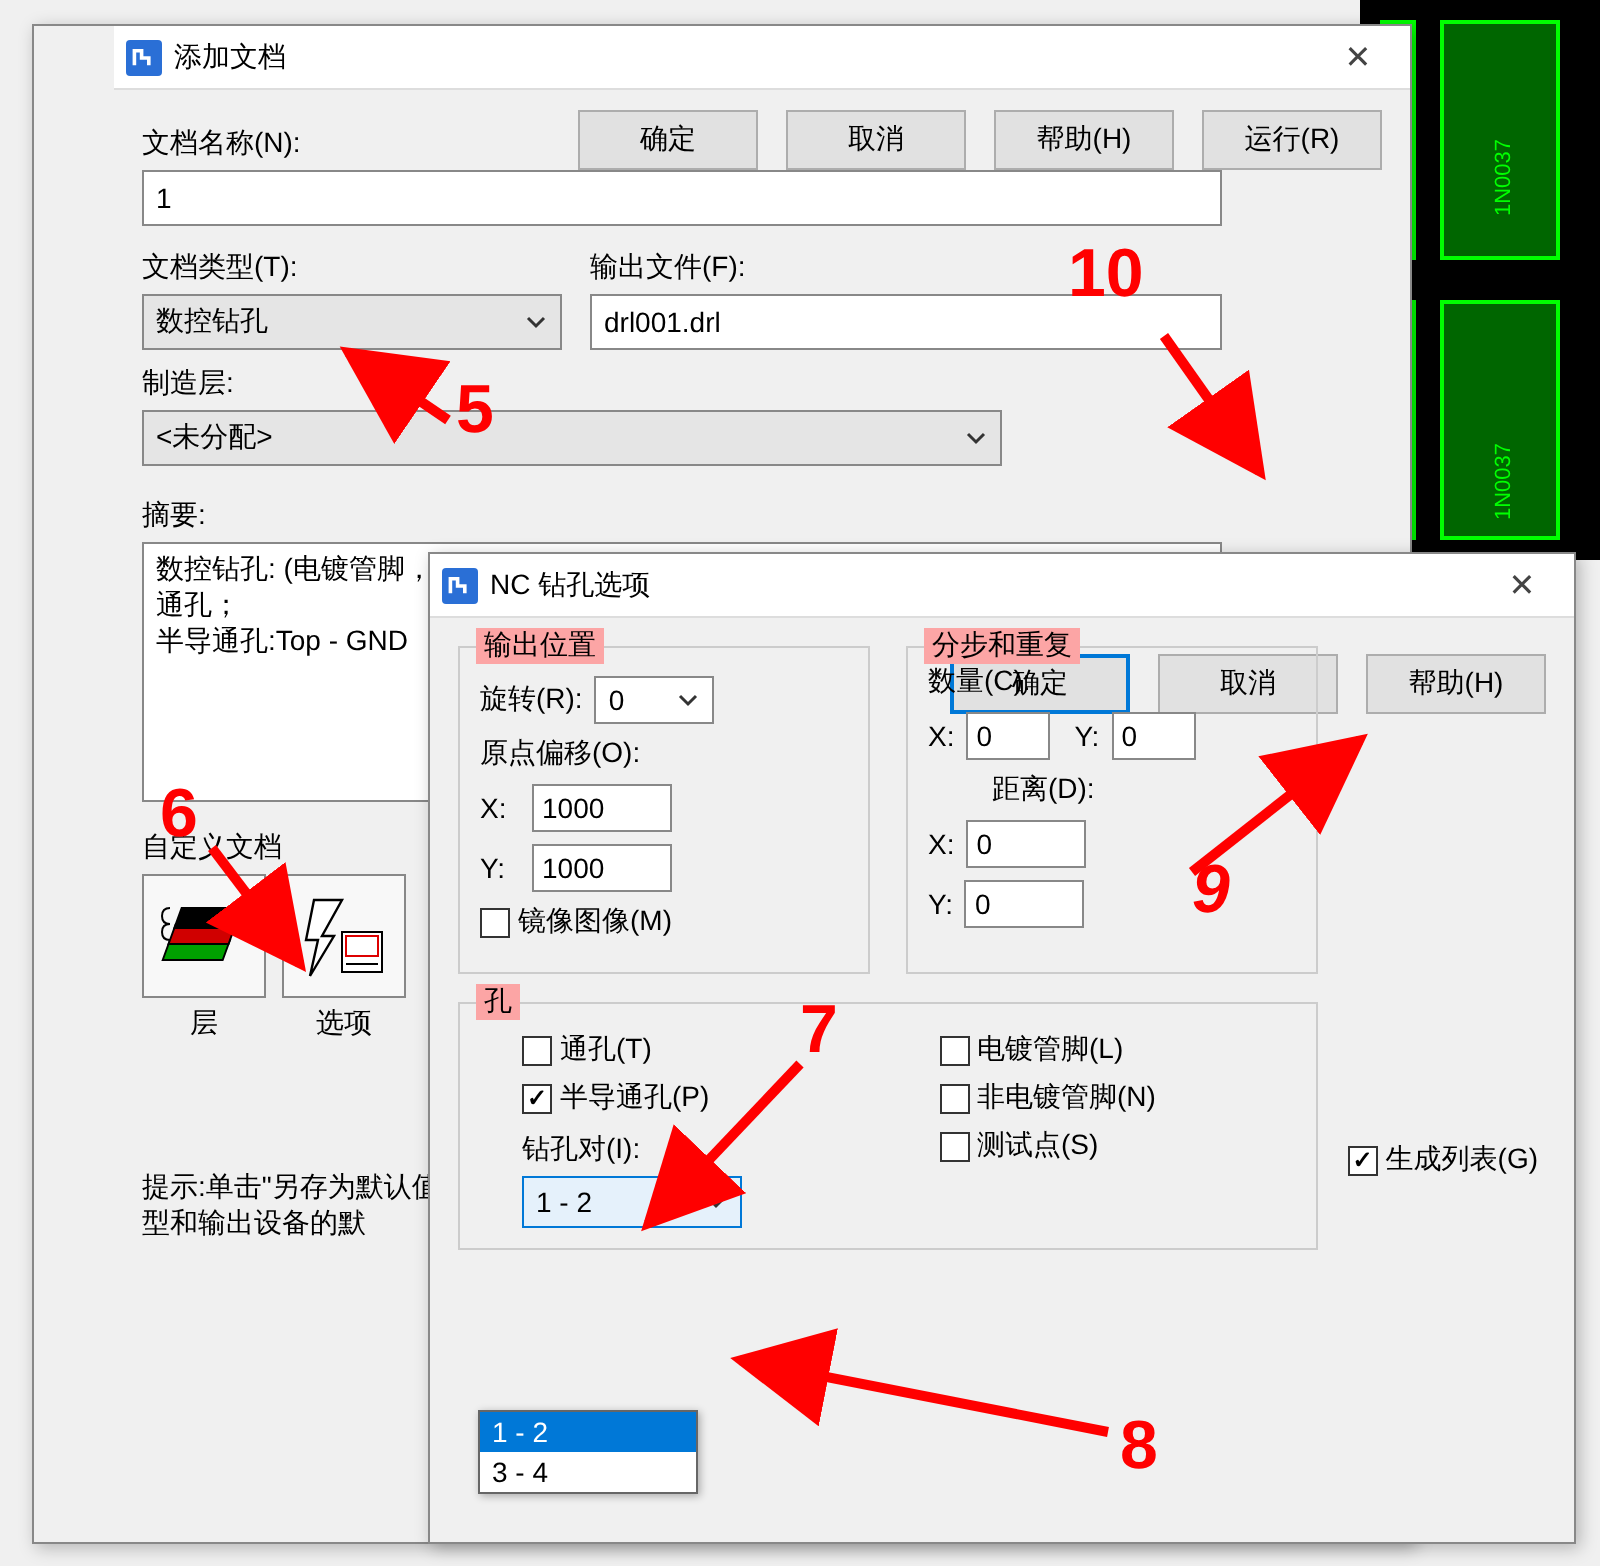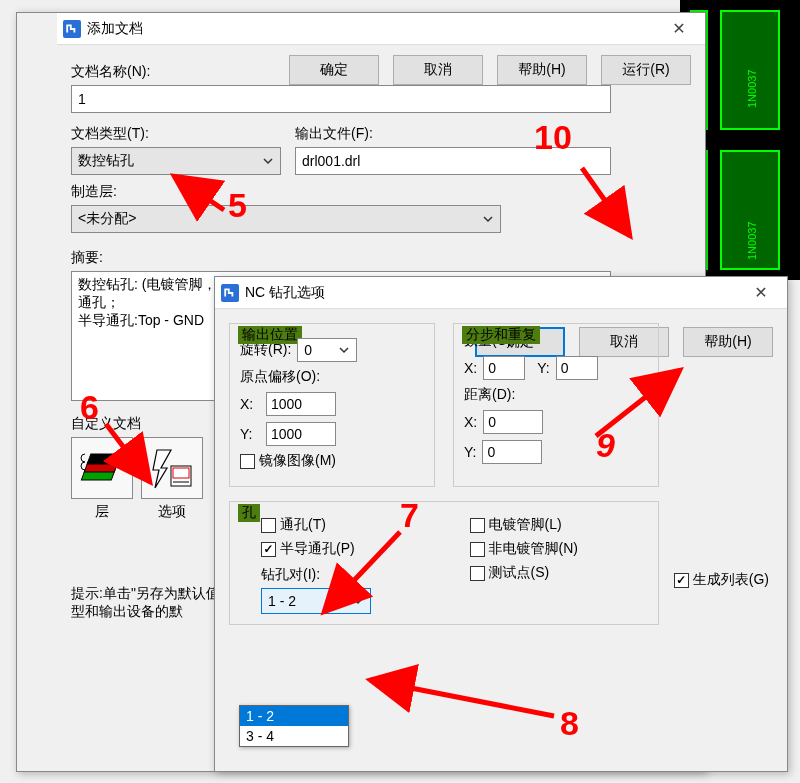--- a/index.html
+++ b/index.html
@@ -121,21 +121,21 @@
   .icon-label { text-align:center; font-size:14px; margin-top:4px; }
 
   .group {
     border:1px solid #ccc;
     padding:8px 10px 10px;
     margin-top:4px;
     position:relative;
   }
   .group-title {
     position:absolute; top:-10px; left:8px;
-    background:#4d7c0f; padding:0 4px; font-size:14px;margin-top:12px;
+    background:#fca5a5; padding:0 4px; font-size:14px;
   }
   .inline-row { display:flex; align-items:center; gap:6px; margin:6px 0; }
   .inline-row .lbl { min-width:48px; }
   .numinput {
     width:56px; height:24px; border:1px solid #888; background:#fff;
     padding:0 4px; font-family:inherit; font-size:14px; text-align:left;
   }
   .chk { display:flex; align-items:center; gap:4px; margin:6px 0; }
   .chkbox {
     width:15px; height:15px; border:1px solid #333; background:#fff;
@@ -325,21 +325,21 @@
 
       <div class="group" style="flex:1;">
         <span class="group-title">分步和重复</span>
         <div>数量(C):</div>
         <div class="inline-row">
           <span>X:</span>
             <input class="numinput" style="width: 42px;" value="0">
           <span style="margin-left:6px;">Y:</span>
             <input class="numinput" style="width: 42px;" value="0">
         </div>
-        <div style="margin-top:6px;">距离(D):</div>
+        <div style="margin-top:6px;margin-left:32px;">距离(D):</div>
         <div class="inline-row">
             <span>X:</span>
             <input class="numinput" style="width: 60px;" value="0">
           </div>
         <div class="inline-row">
             <span>Y:</span>
             <input class="numinput" style="width: 60px;" value="0">
           </div>
       </div>
     </div>

